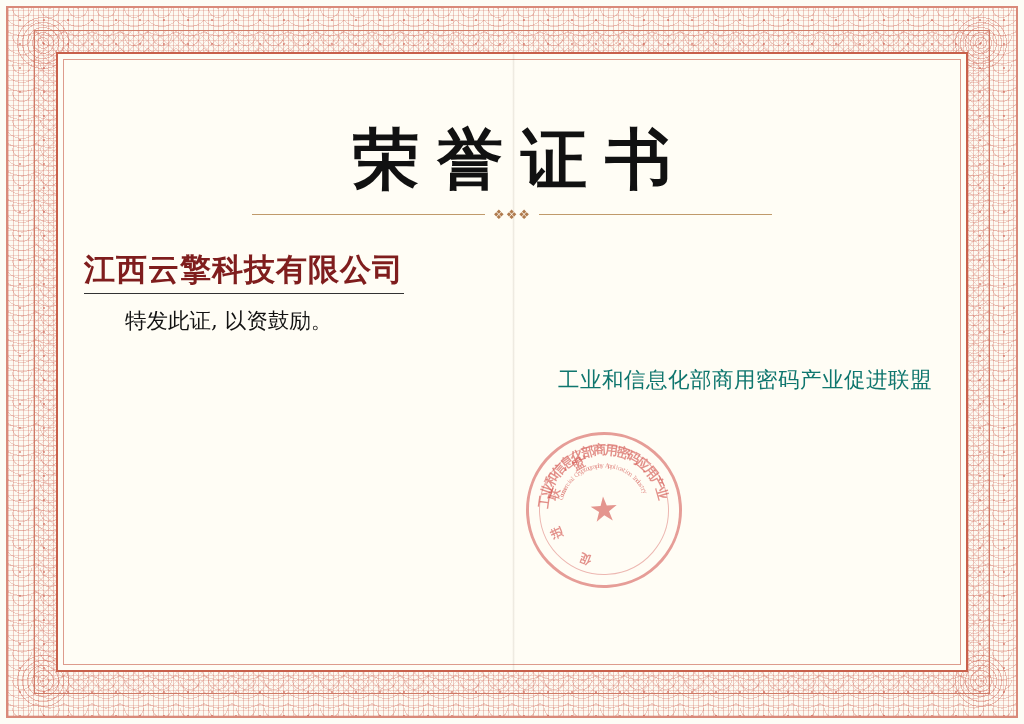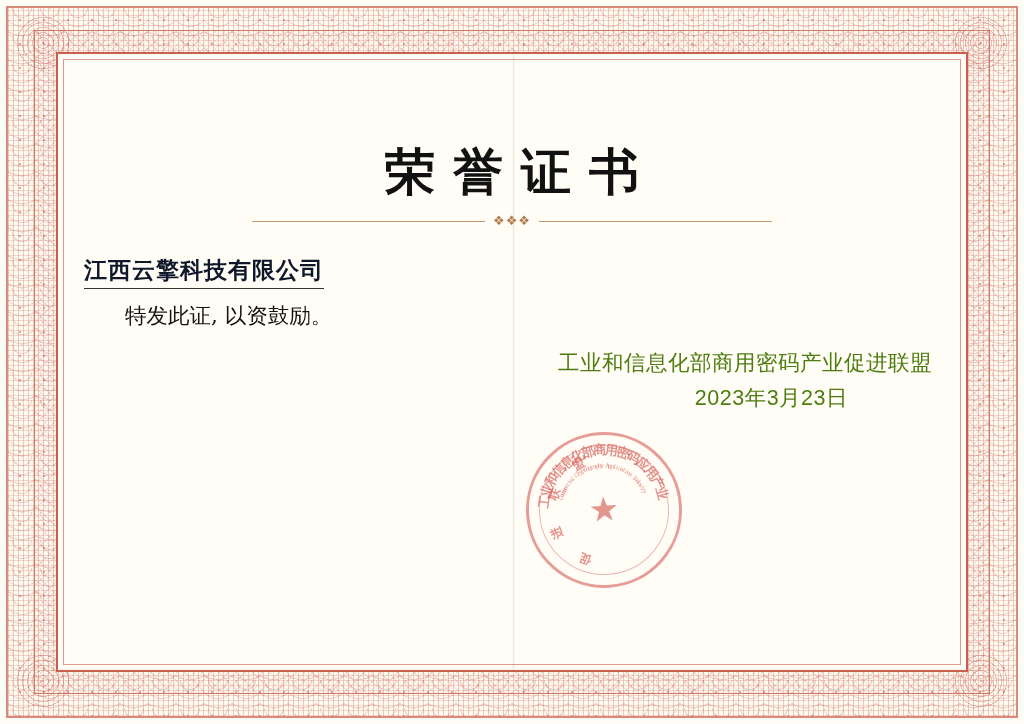--- a/index.html
+++ b/index.html
@@ -119,28 +119,27 @@
     position: absolute;
     left: 68px; top: 64px; right: 68px; bottom: 64px;
     color: #1b1b1b;
   }
 
   .title-block {
     text-align: center;
     padding-top: 60px;
   }
   .main-title {
-    font-family: Liberation Mono, monospace;
-    font-size: 50px;
+    font-family: Liberation Serif, serif;
+    font-size: 66px;
     font-weight: 700;
     letter-spacing: 18px;
     text-indent: 18px;
     color: #111;
     line-height: 1.1;
-    margin-top: 24px;
   }
   .sub-title {
     margin-top: 12px;
     font-family: "Liberation Serif", serif;
     font-size: 19px;
     letter-spacing: 5.5px;
     text-indent: 5.5px;
     color: #2a2a2a;
   }
   .divider {
@@ -159,23 +158,23 @@
   .divider .gem {
     color: #b07b4e;
     font-size: 13px;
     letter-spacing: 1px;
   }
 
   .recipient {
     margin-top: 26px;
     margin-left: 16px;
     font-family: "DejaVu Serif", "Liberation Serif", serif;
-    font-size: 23px;
+    font-size: 31px;
     font-weight: 700;
-    color: #0f172a;
+    color: #7f1d1d;
     display: inline-block;
     border-bottom: 1.5px solid #333;
     padding-bottom: 2px;
     letter-spacing: 1px;
   }
 
   .body-text {
     margin-top: 20px;
     margin-left: 14px;
     margin-right: 14px;
@@ -193,25 +192,25 @@
     margin-top: 6px;
     margin-left: 14px;
     font-family: "DejaVu Serif", "Liberation Serif", serif;
     font-size: 21.5px;
     line-height: 42px;
     color: #121212;
   }
   .closing .indent { display: inline-block; width: 2em; }
 
   .signature {
-    margin-top: 8px;
+    margin-top: 20px;
     text-align: right;
     padding-right: 24px;
-    font-family: Liberation Sans, sans-serif;
-    color: #4d7c0f;
+    font-family: Liberation Serif, serif;
+    color: #0f766e;
   }
   .sig-org {
     font-size: 21.5px;
     line-height: 36px;
     letter-spacing: 0.5px;
   }
   .sig-date {
     font-size: 21.5px;
     line-height: 34px;
     letter-spacing: 0.5px;
@@ -293,21 +292,20 @@
       <span class="recipient">江西云擎科技有限公司</span>
     </div>
 
 
     <div class="closing">
       <span class="indent"></span><span>特发此证, 以资鼓励。</span>
     </div>
 
     <div class="signature">
       <div class="sig-org">工业和信息化部商用密码产业促进联盟</div>
-      <div class="sig-date">2023年3月23日</div>
     </div>
 
   </div>
 
   <div class="seal">
     <div class="seal-inner-ring"></div>
     <div class="ring-text" id="seal-top">
         <span class="ch" style="font-size: 13px; font-weight: 700; transform: rotate(-78deg) translate(0px, -60px) rotate(0deg) translate(-50%, -50%);">工</span>
         <span class="ch" style="font-size: 13px; font-weight: 700; transform: rotate(-66.8571deg) translate(0px, -60px) rotate(0deg) translate(-50%, -50%);">业</span>
         <span class="ch" style="font-size: 13px; font-weight: 700; transform: rotate(-55.7143deg) translate(0px, -60px) rotate(0deg) translate(-50%, -50%);">和</span>

